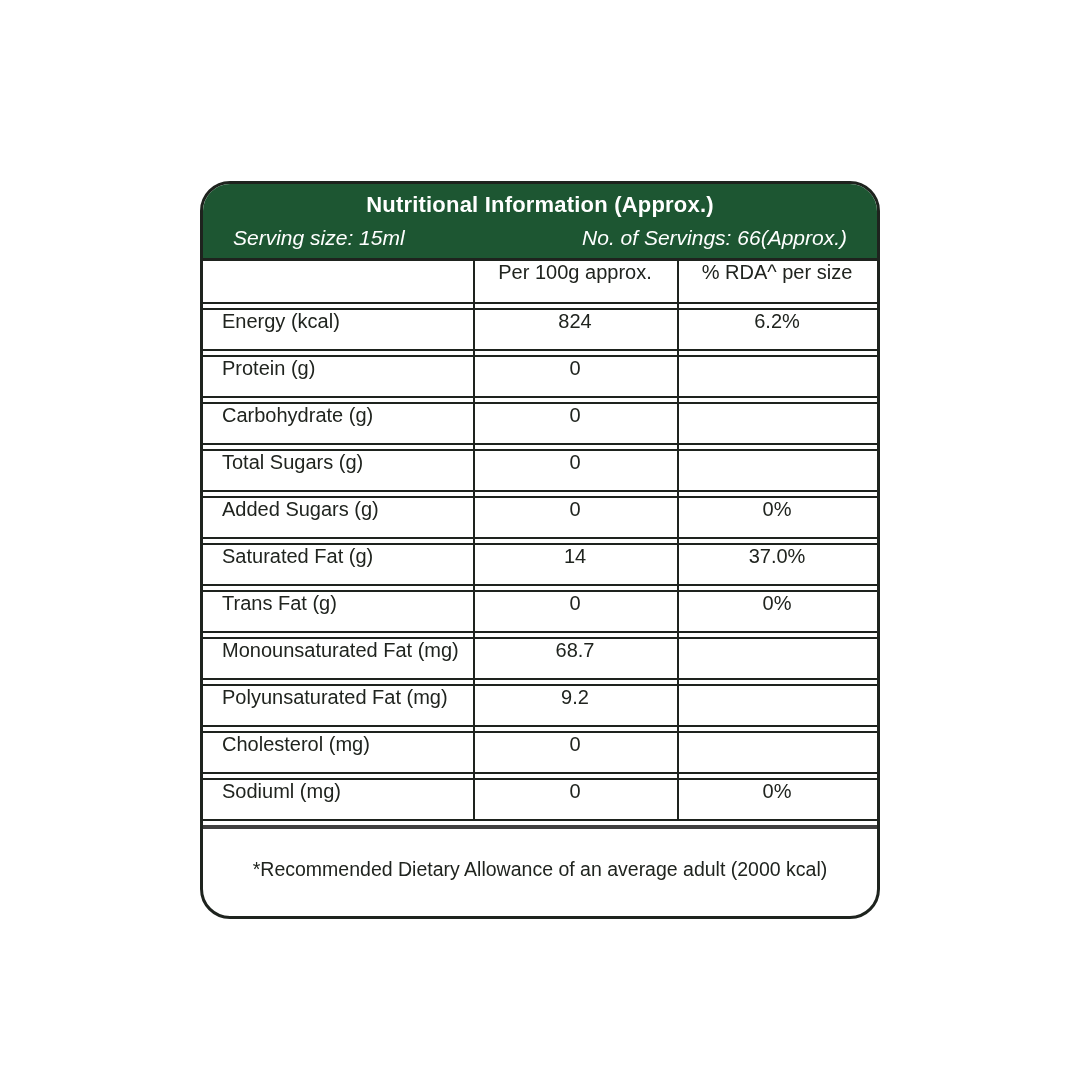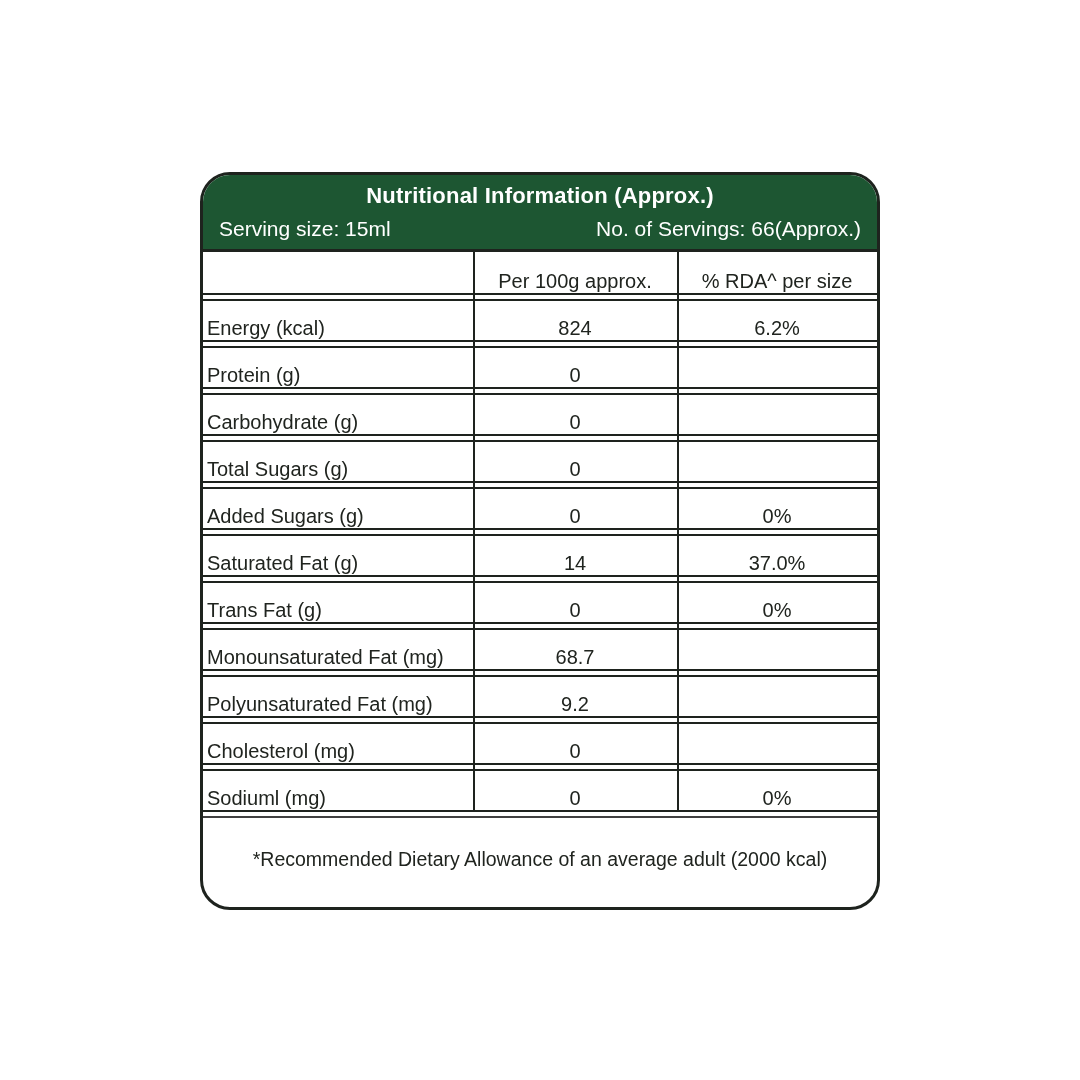--- a/index.html
+++ b/index.html
@@ -11,21 +11,21 @@
   .canvas {
     position: relative;
     width: 1080px;
     height: 1080px;
     background: #ffffff;
     overflow: hidden;
   }
   .card {
     position: absolute;
     left: 200px;
-    top: 172px;
+    top: 181px;
     width: 680px;
     height: 738px;
     box-sizing: border-box;
     border: 3px solid #1e231e;
     border-radius: 30px;
     overflow: hidden;
     background: #ffffff;
     display: flex;
     flex-direction: column;
   }
@@ -43,25 +43,26 @@
     margin-top: 7px;
     text-align: center;
     font-size: 22px;
     font-weight: 700;
     letter-spacing: 0.2px;
     line-height: 28px;
   }
   .serving-row {
     display: flex;
     justify-content: space-between;
-    padding: 0 16px;
+    padding: 0 30px;
     margin-top: 5px;
     font-size: 21px;
     font-weight: 400;
     line-height: 28px;
+    font-style: italic;
   }
   .grid-section {
     position: relative;
     flex: 0 0 auto;
   }
   .vline {
     position: absolute;
     top: 0;
     bottom: 0;
     width: 2px;
@@ -70,52 +71,52 @@
   }
   .vline-1 { left: 270px; }
   .vline-2 { left: 474px; }
   .trow {
     display: flex;
     box-sizing: border-box;
     height: 43px;
     border-top: 2px solid #1e231e;
     border-bottom: 2px solid #1e231e;
     margin-top: 4px;
-    align-items: flex-end;
+    align-items: flex-start;
     color: #20241f;
   }
   .trow.thead {
     border-top: none;
     margin-top: 0;
     font-size: 20px;
   }
   .cell {
     box-sizing: border-box;
     overflow: hidden;
     white-space: nowrap;
     font-size: 20px;
   }
   .cell.c-label {
     width: 270px;
     text-align: left;
-    padding-left: 4px;
+    padding-left: 19px;
     padding-right: 6px;
   }
   .cell.c-val1 {
     width: 204px;
     text-align: center;
   }
   .cell.c-val2 {
     flex: 1;
     text-align: center;
   }
   .card-footer {
     flex: 1;
     margin-top: 4px;
-    border-top: 2px solid #404040;
+    border-top: 4px solid #404040;
     display: flex;
     align-items: center;
     justify-content: center;
     font-size: 19.5px;
     color: #20241f;
     padding-bottom: 6px;
     box-sizing: border-box;
   }
 </style>
 </head>

